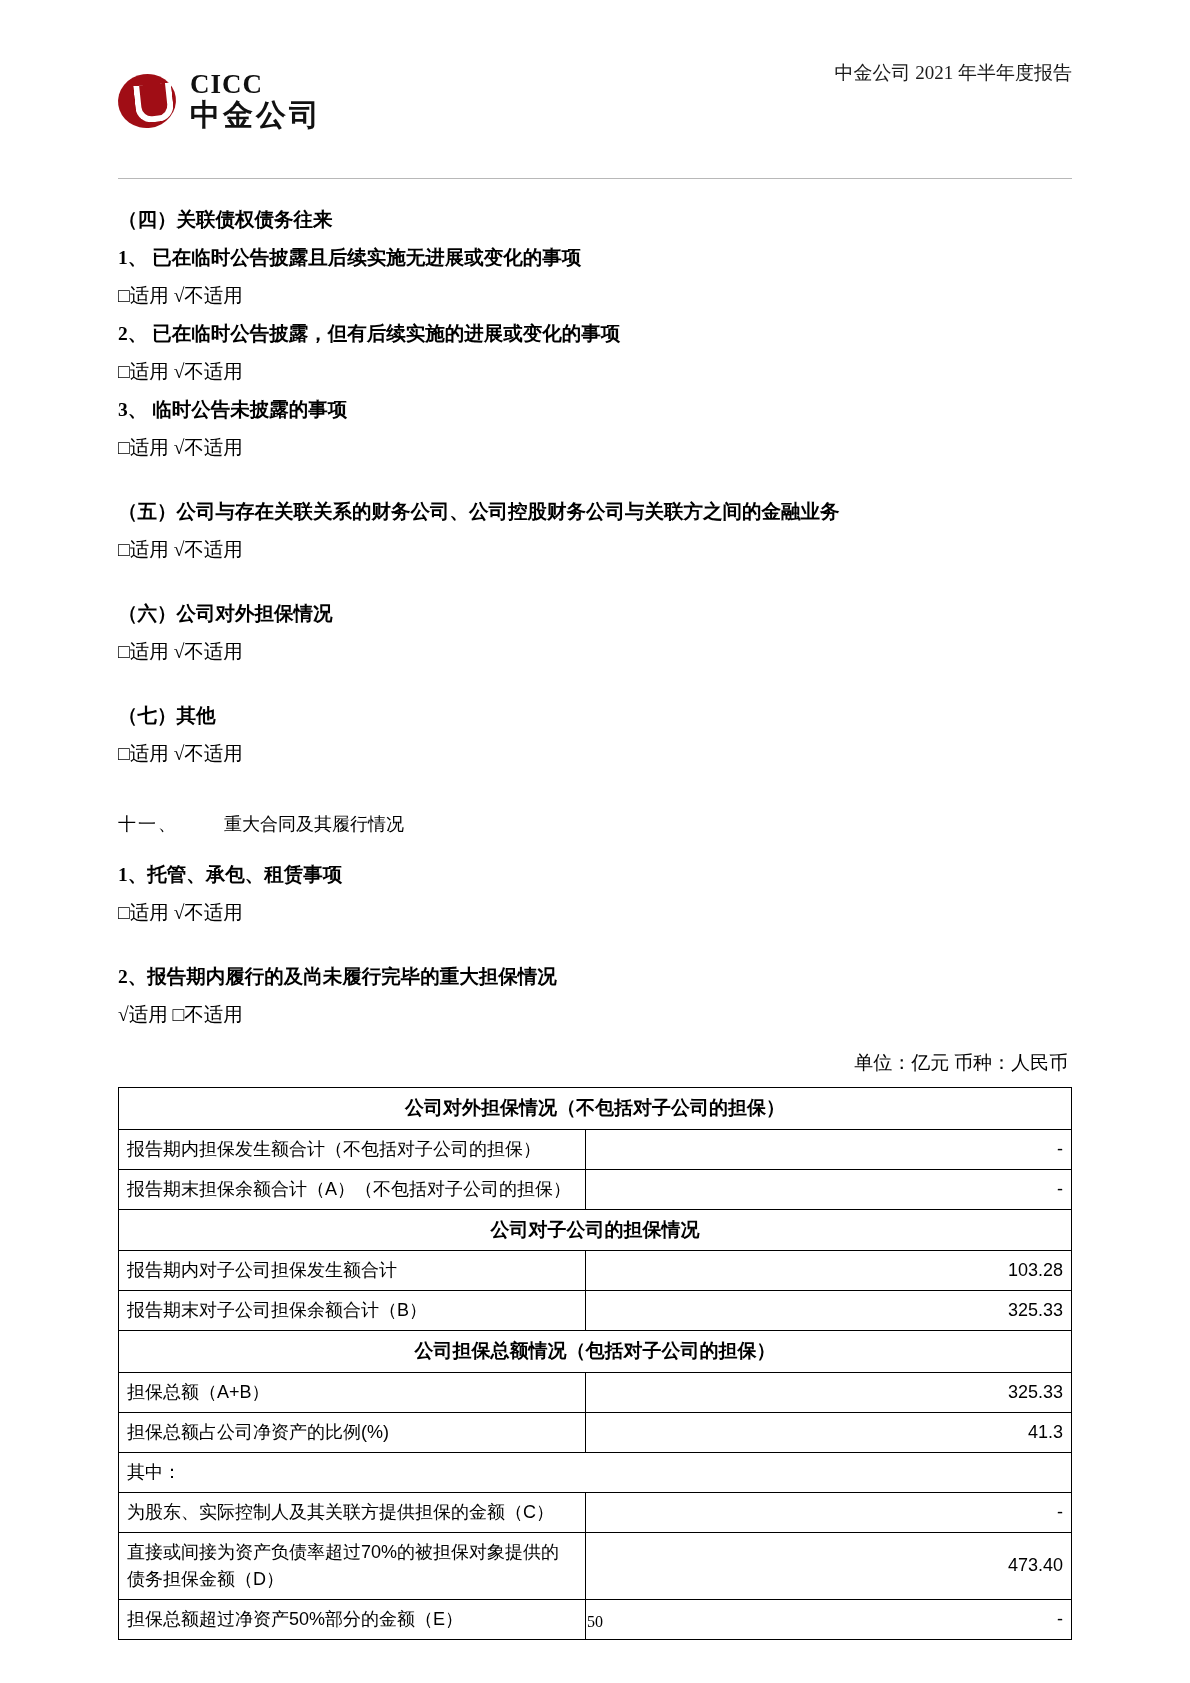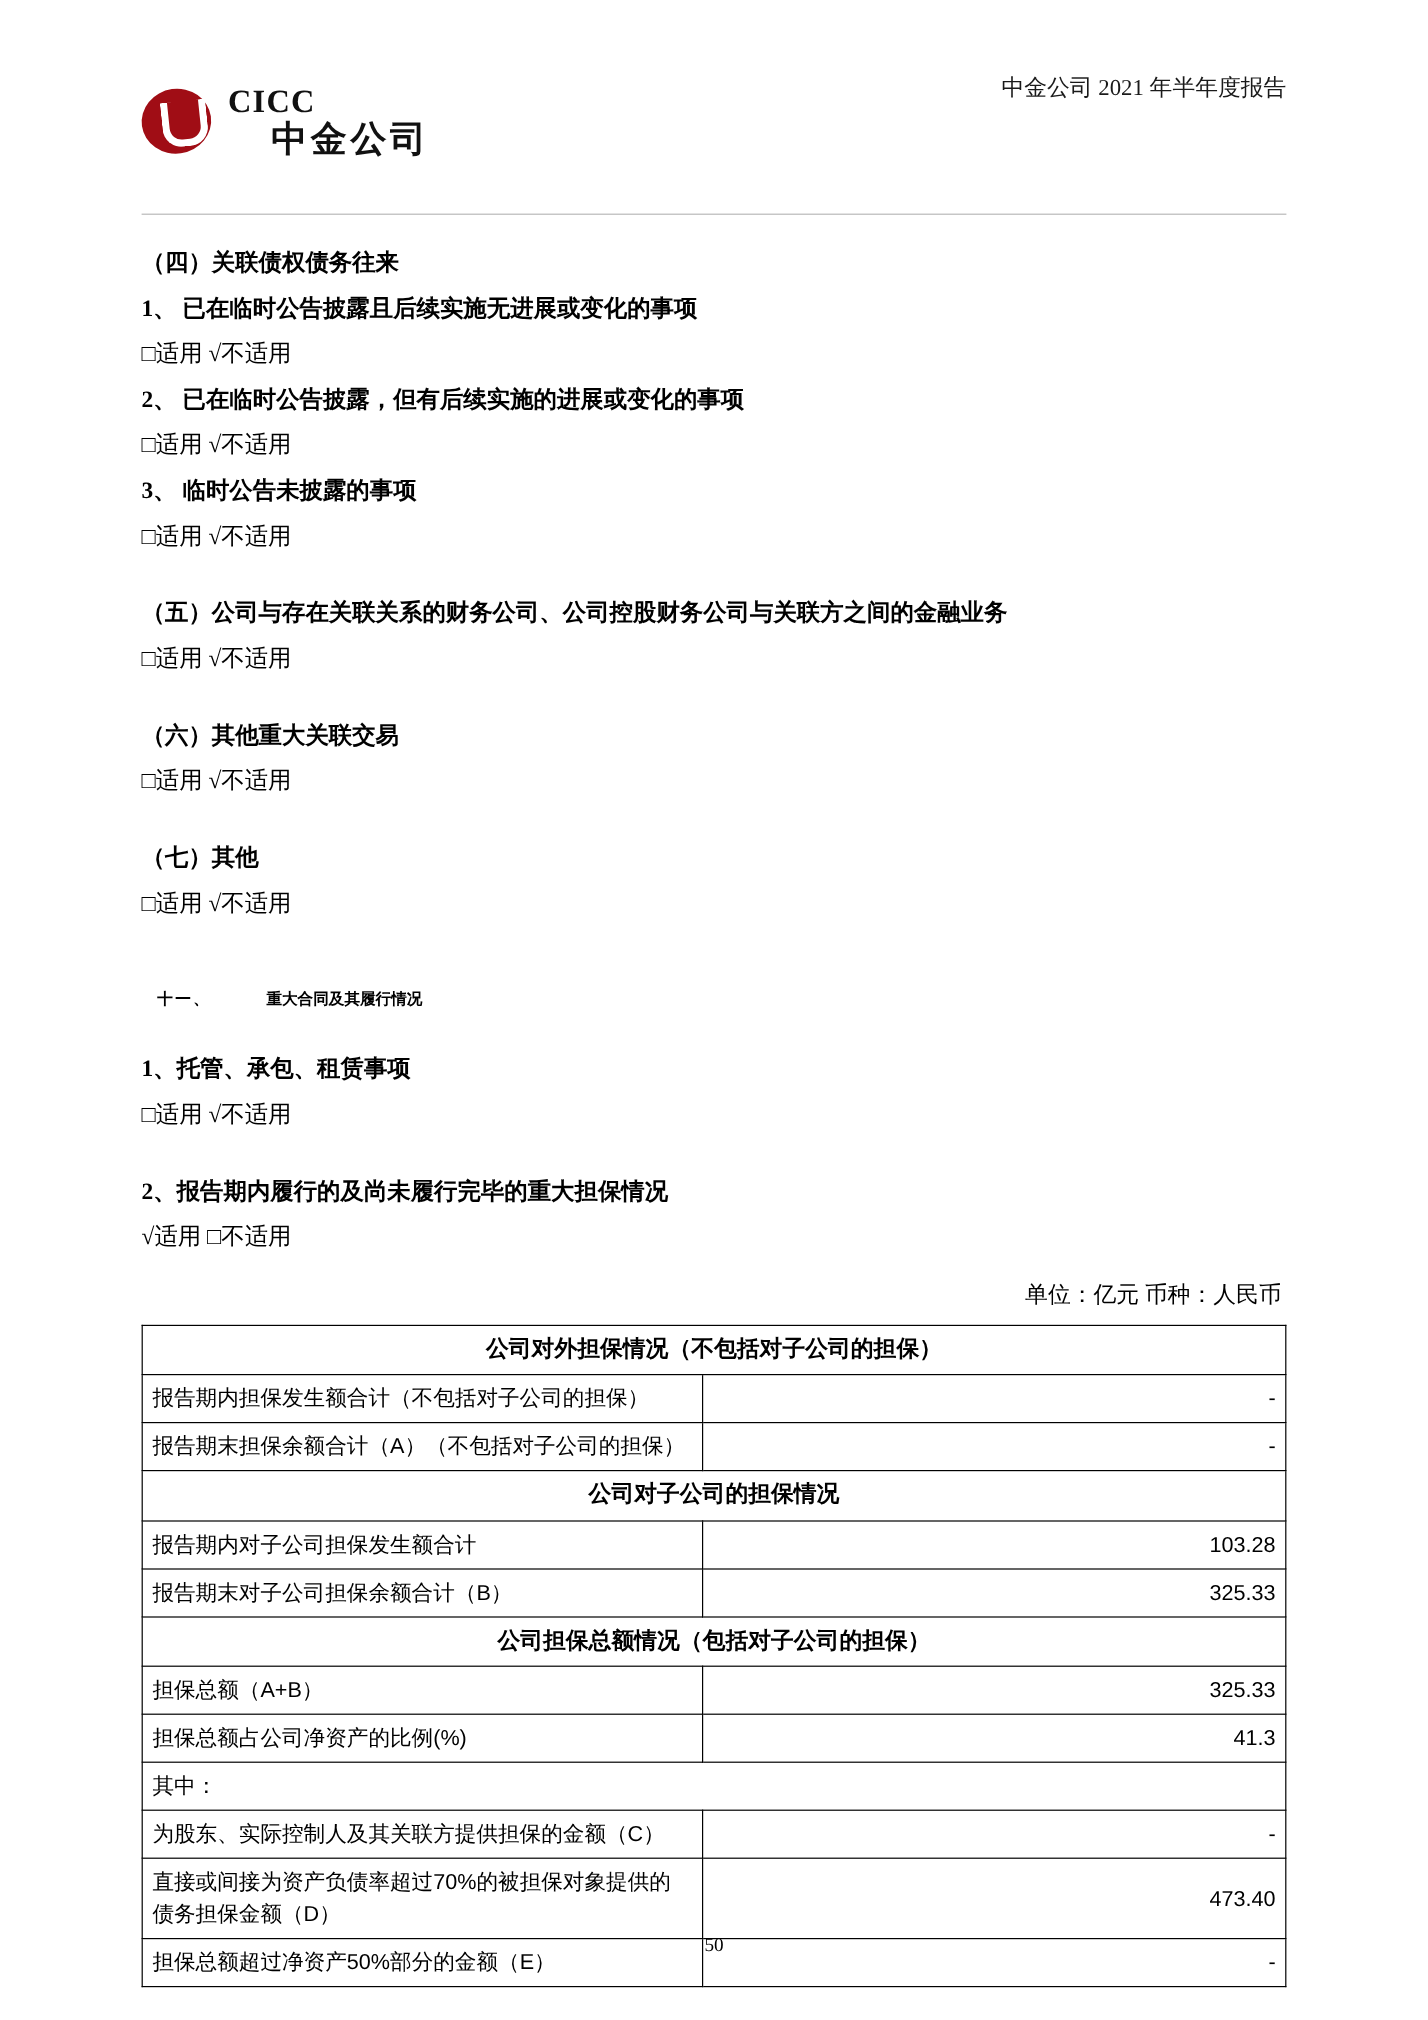--- a/index.html
+++ b/index.html
@@ -65,27 +65,26 @@
     line-height: 1;
   }
   .logo-text .en {
     font-family: "Liberation Serif", serif;
     font-size: 27px;
     font-weight: bold;
     letter-spacing: 1px;
     color: #111;
   }
   .logo-text .cn {
-    font-family: Liberation Sans, sans-serif;
+    font-family: Liberation Mono, monospace;
     font-size: 30px;
     font-weight: bold;
     letter-spacing: 3px;
     color: #111;
     margin-top: 4px;
-    margin-left: 36px;
   }
   .header-title {
     font-size: 19px;
     color: #1a1a1a;
     white-space: nowrap;
   }
 
   
   .content {
     margin: 22px 118px 0 118px;
@@ -103,23 +102,23 @@
   }
   .applic {
     margin: 0;
     font-size: 19.5px;
   }
   .gap-s { height: 14px; }
   .gap-m { height: 26px; }
   .gap-l { height: 34px; }
 
   .section-head {
-    font-weight: bold;
-    font-size: 13px;
-    margin: 13px;
+    font-weight: normal;
+    font-size: 18px;
+    margin: 0;
   }
   .section-head .num { letter-spacing: 2px; }
   .section-head .sp { display: inline-block; width: 46px; }
 
   .unit-line {
     text-align: right;
     font-size: 19px;
     margin: 10px 0 6px 0;
     padding-right: 4px;
   }
@@ -193,21 +192,21 @@
     <p class="numbered">3、  临时公告未披露的事项</p>
     <p class="applic">□适用  √不适用</p>
 
     <div class="gap-m"></div>
 
     <p class="h-bold">（五）公司与存在关联关系的财务公司、公司控股财务公司与关联方之间的金融业务</p>
     <p class="applic">□适用  √不适用</p>
 
     <div class="gap-m"></div>
 
-    <p class="h-bold">（六）其他重大关联交易</p>
+    <p class="h-bold">（六）公司对外担保情况</p>
     <p class="applic">□适用  √不适用</p>
 
     <div class="gap-m"></div>
 
     <p class="h-bold">（七）其他</p>
     <p class="applic">□适用  √不适用</p>
 
     <div class="gap-l"></div>
 
     <p class="section-head">

